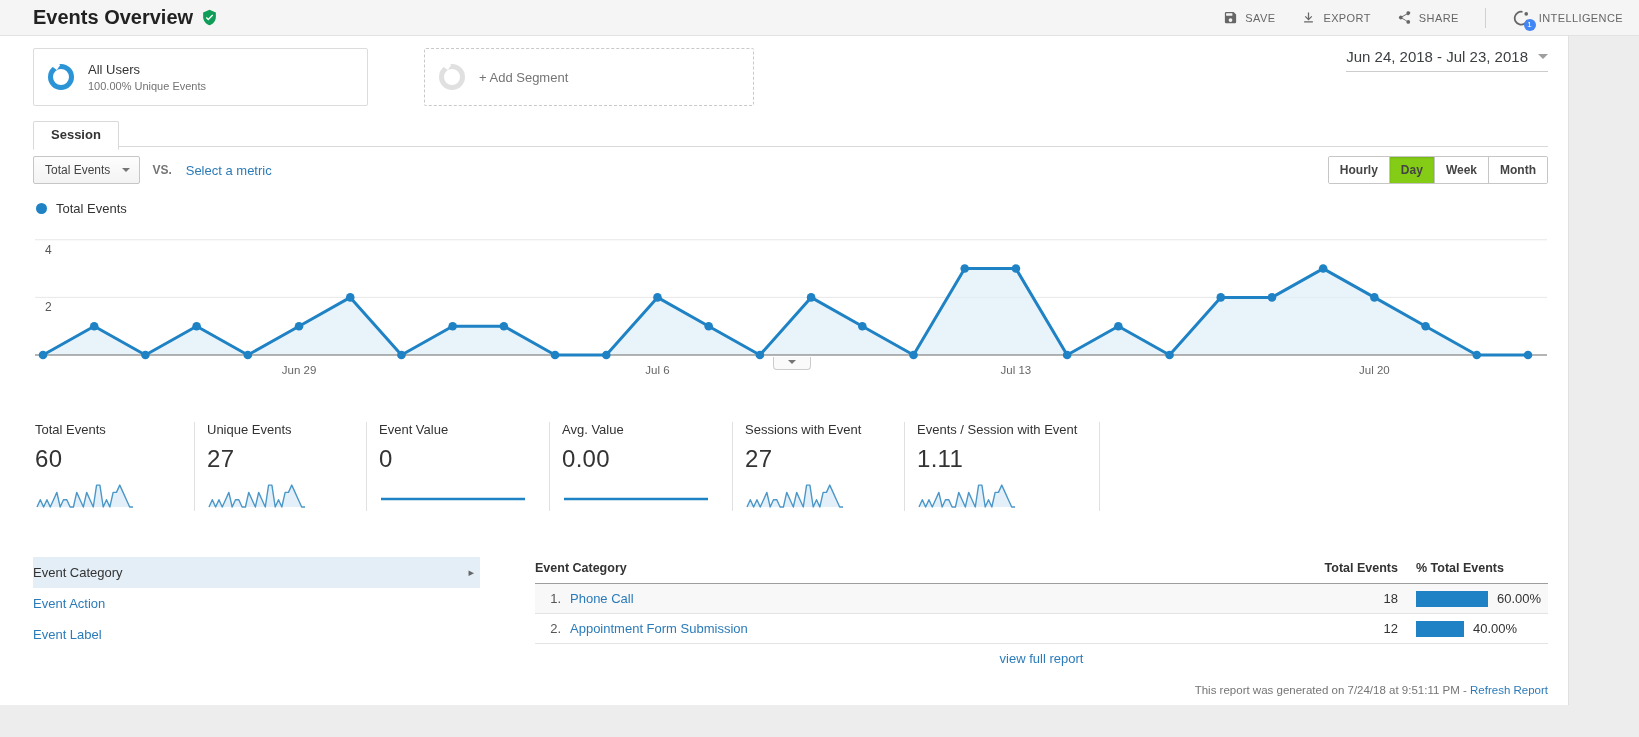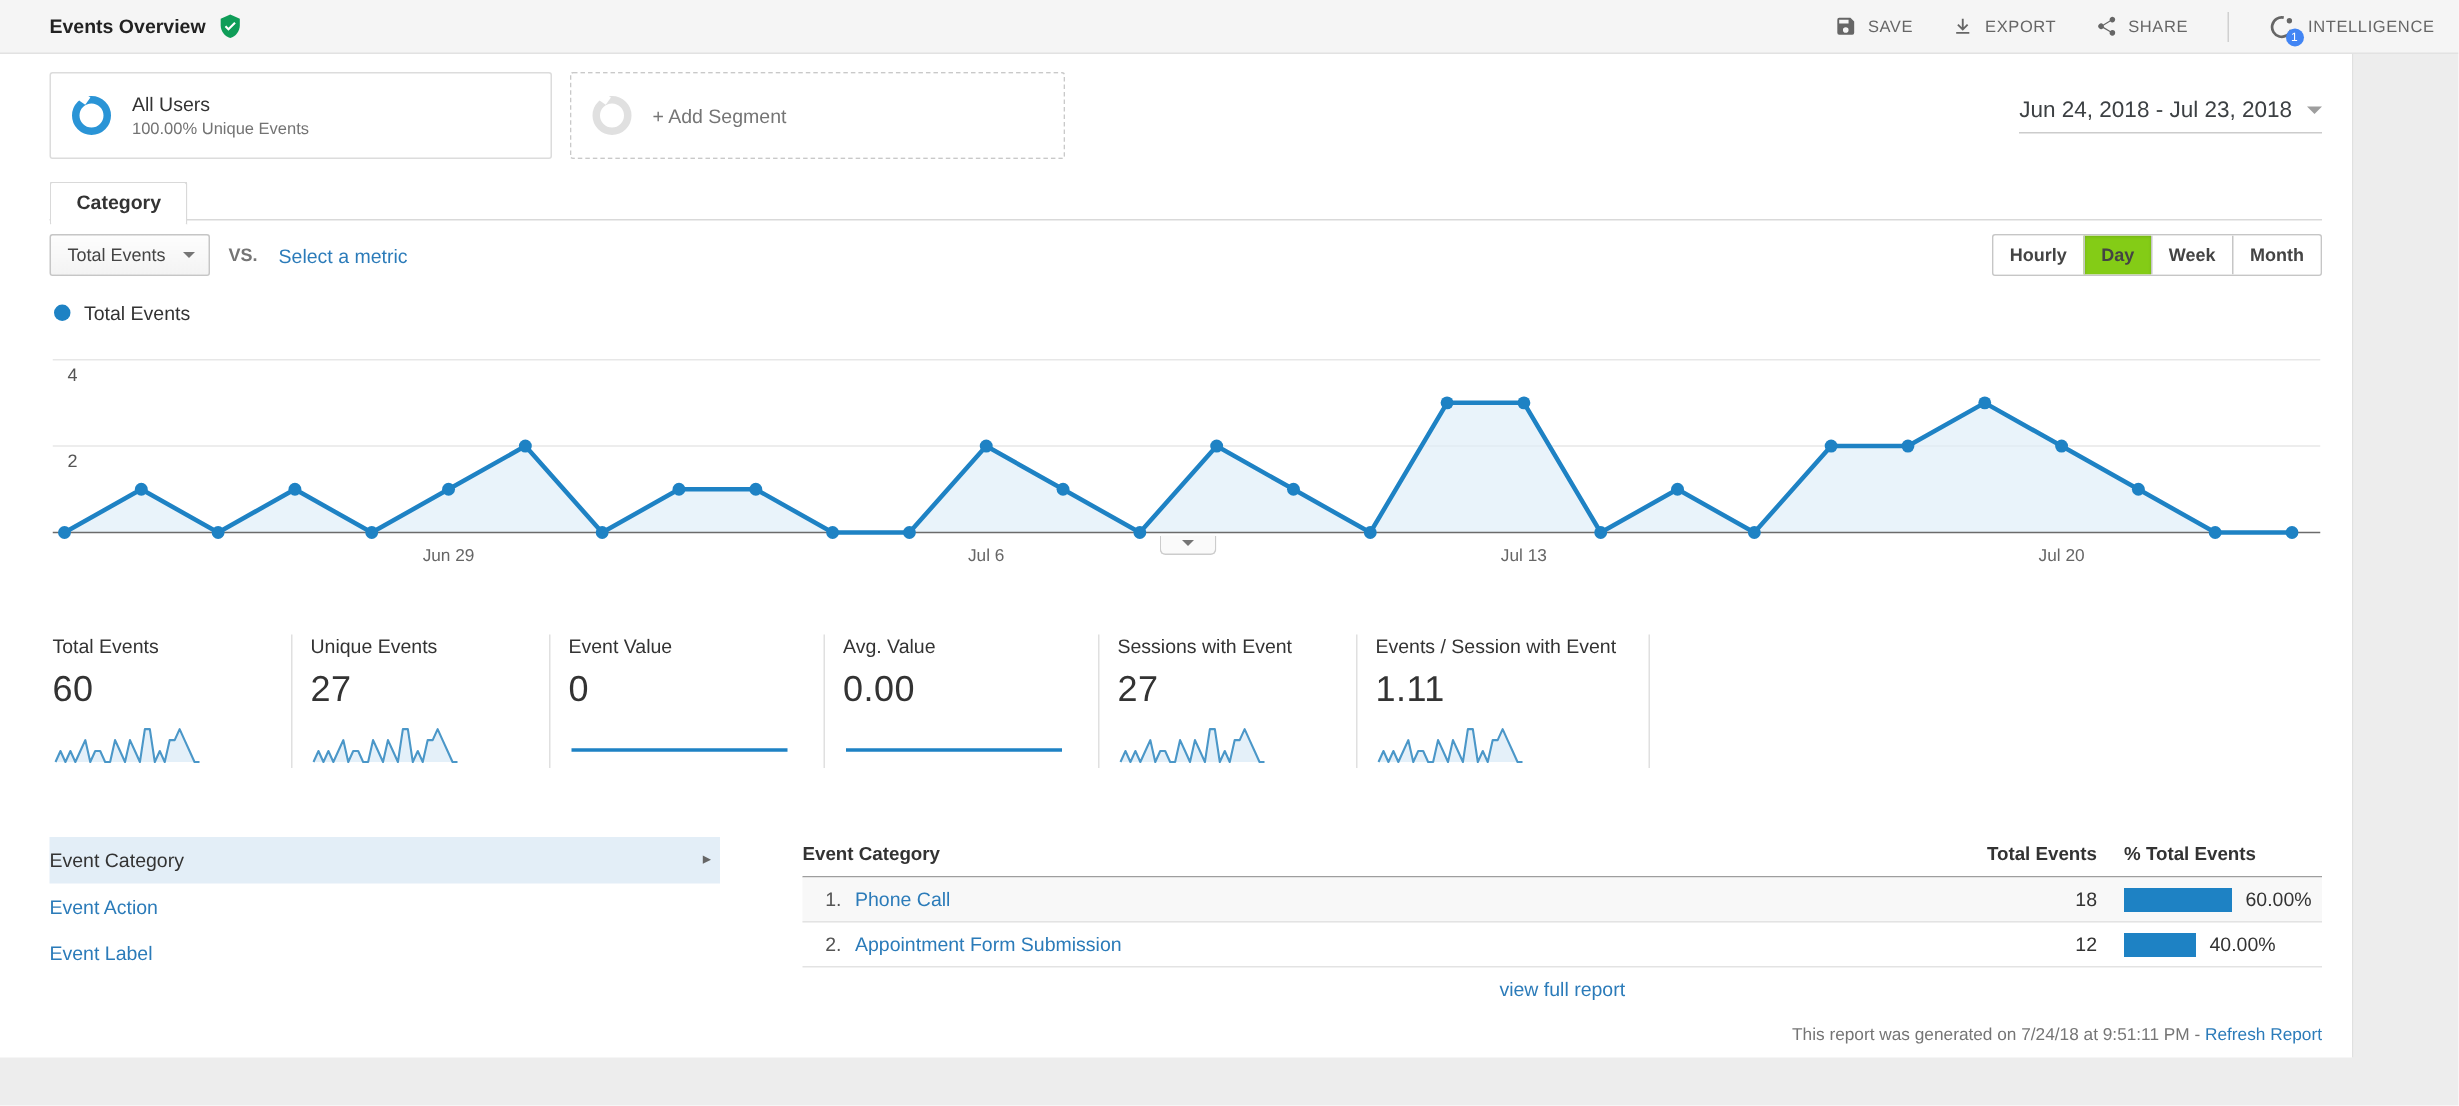--- a/index.html
+++ b/index.html
@@ -3,37 +3,37 @@
 <meta charset="utf-8">
 <style>
   * { margin:0; padding:0; box-sizing:border-box; }
   html,body { width:1639px; height:737px; }
   body { font-family:"Liberation Sans", sans-serif; background:#ededed; color:#333; overflow:hidden; }
 
   
   .topbar { height:36px; background:#f5f5f5; border-bottom:1px solid #e2e2e2;
             display:flex; align-items:center; justify-content:space-between; padding:0 16px 0 33px; }
   .title-wrap { display:flex; align-items:center; gap:8px; }
-  .page-title { font-size:13px; font-weight:bold; color:#222; }
+  .page-title { font-size:20px; font-weight:bold; color:#222; }
   .shield { width:17px; height:17px; }
   .topbar-actions { display:flex; align-items:center; gap:26px; }
   .action-btn { display:flex; align-items:center; gap:7px; font-size:11px; letter-spacing:.4px;
                 color:#666; cursor:pointer; }
   .action-btn svg { display:block; }
   .hdr-divider { width:1px; height:20px; background:#d0d0d0; }
   .intel-icon-wrap { position:relative; width:20px; height:18px; }
   .intel-badge { position:absolute; right:-4px; bottom:-4px; width:12px; height:12px; border-radius:50%;
                  background:#4285f4; color:#fff; font-size:8px; line-height:12px; text-align:center; }
 
   
   .main { width:1569px; height:669px; background:#fff; border-right:1px solid #e0e0e0;
           padding:12px 20px 0 33px; position:relative; }
 
   
-  .segments-row { display:flex; align-items:center; }
+  .segments-row { display:flex; align-items:flex-start;gap:44px; }
   .segment-card { width:335px; height:58px; border:1px solid #dcdcdc; border-radius:2px; background:#fff;
                   display:flex; align-items:center; padding:0 14px; gap:14px; cursor:pointer; }
   .segment-card.dashed { border:1px dashed #c9c9c9; width:330px; margin-left:12px; }
   .donut { width:26px; height:26px; border-radius:50%; border:5px solid #2a94d6; position:relative; flex:0 0 auto; }
   .donut.gray { border-color:#e0e0e0; }
   .donut::before { content:""; position:absolute; width:5px; height:6px; background:#fff;
                    top:-6px; left:1px; transform:rotate(35deg); }
   .seg-name { font-size:13px; color:#333; }
   .seg-detail { font-size:11px; color:#737373; margin-top:3px; }
   .add-segment-label { font-size:13px; color:#757575; }
@@ -171,21 +171,21 @@
       <span class="donut gray"></span>
       <span class="add-segment-label">+ Add Segment</span>
     </div>
     <div class="date-range">
       <span>Jun 24, 2018 - Jul 23, 2018</span>
       <span class="caret-down"></span>
     </div>
   </div>
 
   <div class="tab-row">
-    <span class="tab">Category</span>
+    <span class="tab">Session</span>
   </div>
 
   <div class="controls-row">
     <div class="metric-select">
       <span>Total Events</span>
       <span class="caret-down"></span>
     </div>
     <span class="vs-label">VS.</span>
     <a class="link select-metric">Select a metric</a>
     <div class="granularity">

